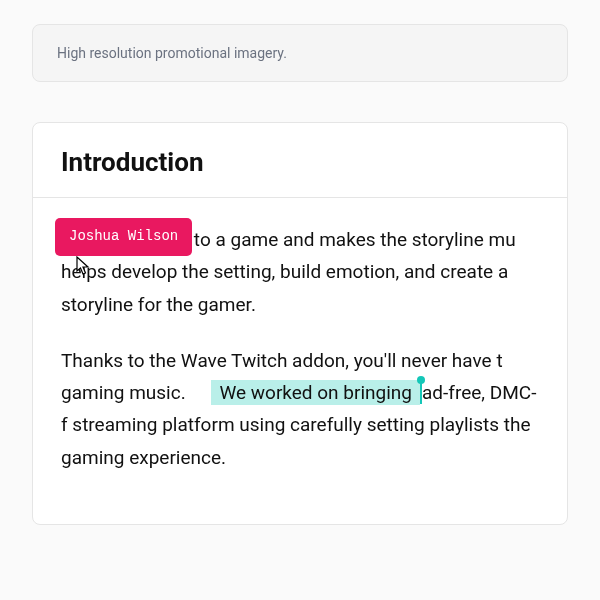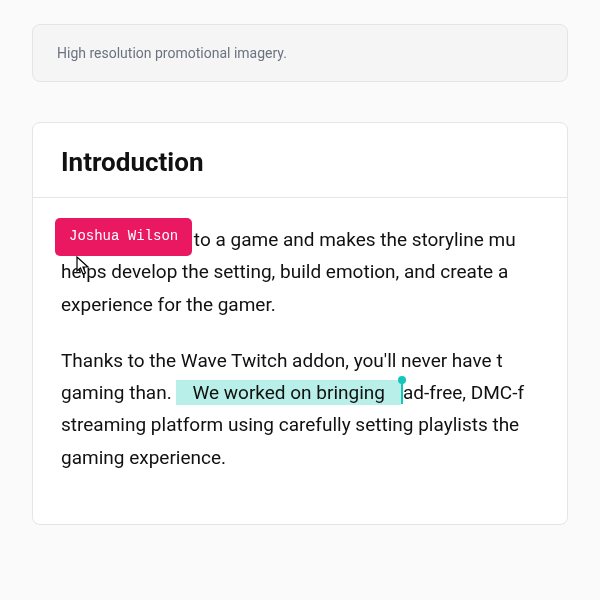--- a/index.html
+++ b/index.html
@@ -82,21 +82,22 @@
       position: absolute;
       top: -6px;
       left: -3px;
       width: 8px;
       height: 8px;
       background: #14c7b8;
       border-radius: 50%;
     }
     .highlight-teal {
       background: #b9efe9;
-      padding: 1px 16px;
+      padding: 1px 8px;
+      margin-left: 21px;
     }
     .user-tag {
       position: absolute;
       background: #e91860;
       color: white;
       font-size: 14px;
       font-weight: 500;
       padding: 7px 14px;
       border-radius: 5px;
       white-space: nowrap;
@@ -134,22 +135,22 @@
         <span class="user-tag" style="left:-6px; top:-10px;font-family:Liberation Mono, monospace;">Joshua Wilson</span>
         <span class="pointer-cursor">
           <svg viewBox="0 0 18 22" fill="none">
             <path d="M2 1 L2 15 L5.5 12 L8 18 L10.5 17 L8 11 L13 11 Z" fill="white" stroke="black" stroke-width="1.2"></path>
           </svg>
         </span>
         <span style="visibility:hidden;">Music adds</span>
       </span>
       <span> life to a game and makes the storyline mu</span>
       <span> helps develop the setting, build emotion, and create a </span>
-      <span>experience for the gamer.</span>
+      <span>storyline for the gamer.</span>
     </p>
     <p>
       <span>Thanks to the Wave Twitch addon, you'll never have t</span>
-      <span> gaming than. </span><span class="highlight-teal">We worked on bringing</span><span class="cursor-teal"></span><span>ad-free, DMC-f</span>
+      <span> gaming music. </span><span class="highlight-teal">We worked on bringing</span><span class="cursor-teal"></span><span>ad-free, DMC-f</span>
       <span> streaming platform using carefully setting playlists </span>
       <span>the gaming experience.</span>
     </p>
   </div>
 </div>
 
 </body></html>

